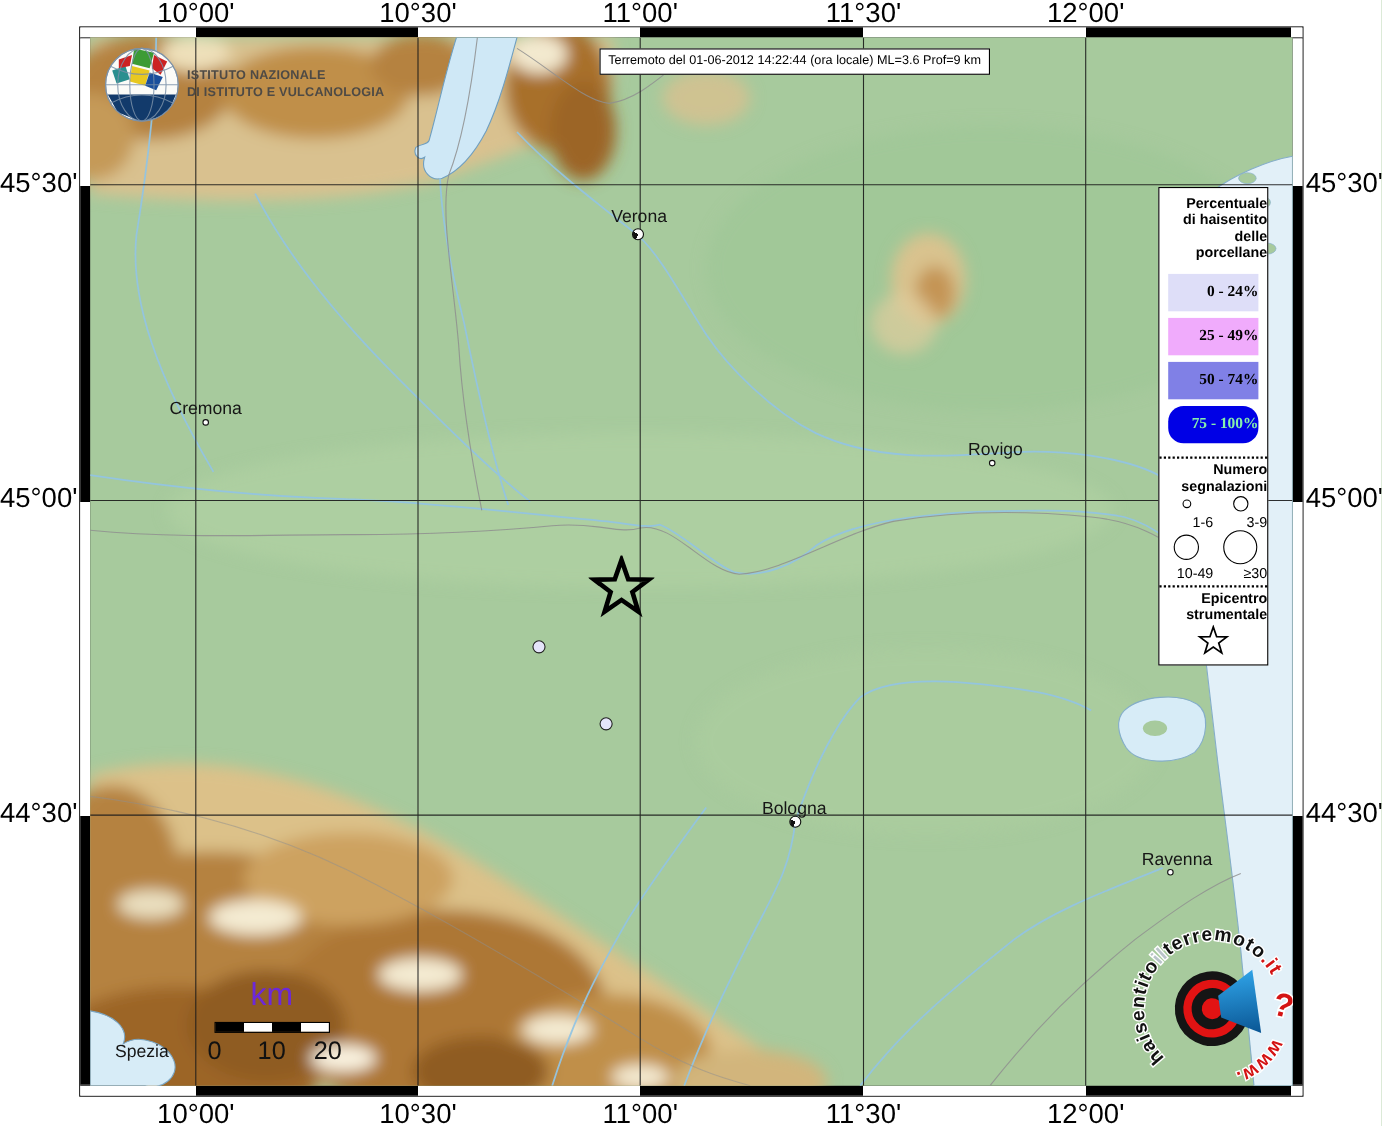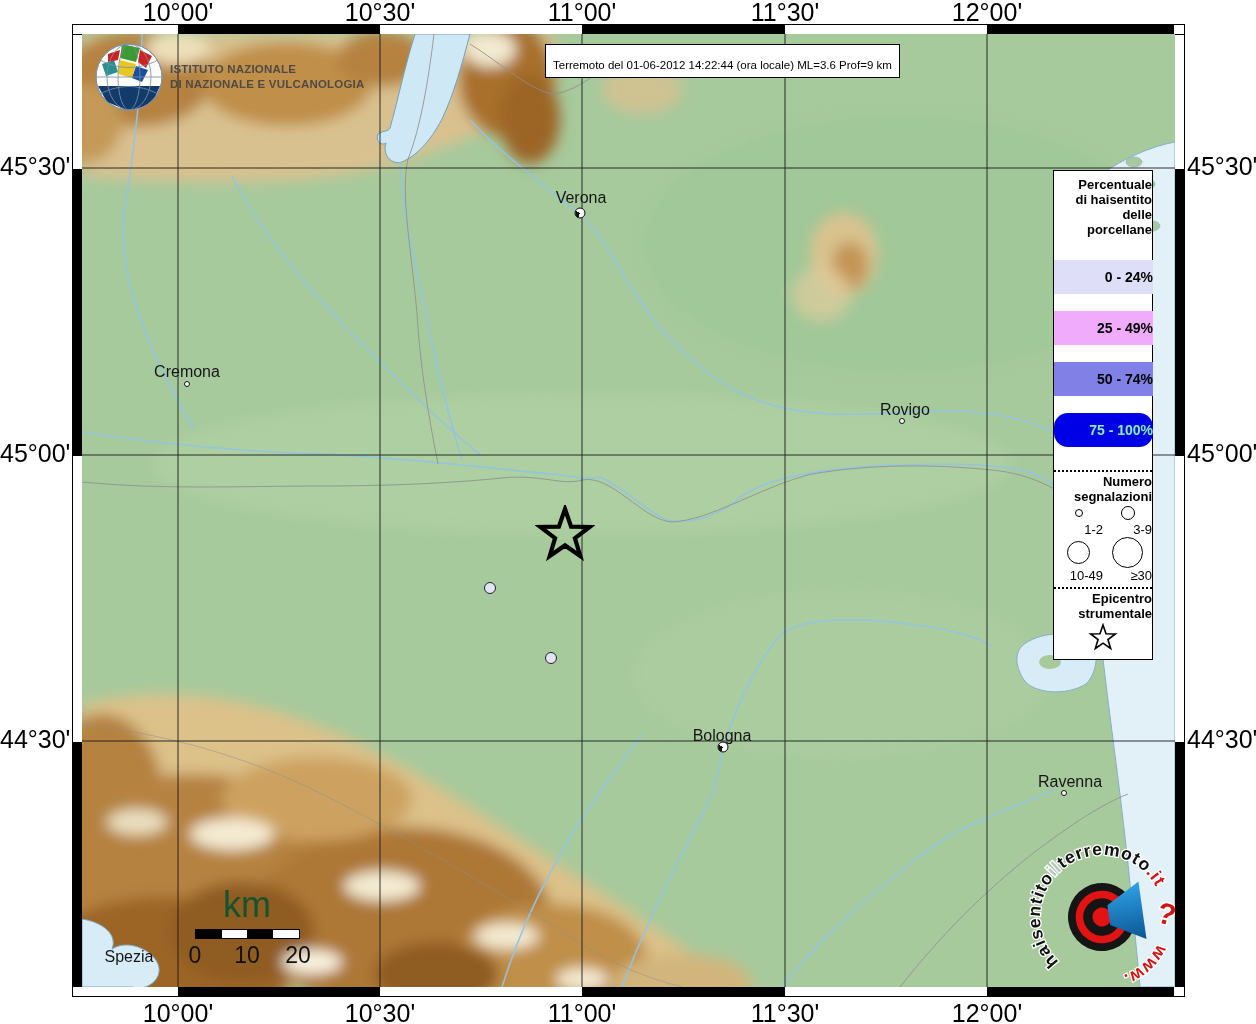--- a/index.html
+++ b/index.html
@@ -27,36 +27,36 @@
   #terrain{position:absolute;left:0;top:0;}
   .city-label{position:absolute;transform:translate(-50%,-50%);font-size:16px;color:#161616;white-space:nowrap;}
   .marker-major{position:absolute;width:11px;height:11px;border-radius:50%;border:1.4px solid #111;box-sizing:border-box;
     background:conic-gradient(from 200deg,#111 0 100deg,#fcfcfc 100deg 360deg);transform:translate(-50%,-50%);}
   .marker-small{position:absolute;width:6px;height:6px;border-radius:50%;border:1.3px solid #111;box-sizing:border-box;
     background:#fff;transform:translate(-50%,-50%);}
   .report{position:absolute;border-radius:50%;border:1.3px solid #222;box-sizing:border-box;transform:translate(-50%,-50%);}
   #epicenter-star{position:absolute;width:60px;height:60px;transform:translate(-50%,-50%);}
   
   #info-box{position:absolute;left:463px;top:10px;background:#fff;border:1px solid #000;
-    padding:13px 7px 4px 7px;font-size:11.5px;line-height:15.3px;white-space:nowrap;}
+    padding:3px 7px 4px 7px;font-size:11.5px;line-height:15.3px;white-space:nowrap;}
   
   #legend{position:absolute;left:971px;top:136px;width:100px;background:#fff;border:1.4px solid #000;
     box-sizing:border-box;text-align:right;}
   .legend-title{font-weight:bold;font-size:13px;line-height:15px;}
   #legend-title-block{padding-top:6px;}
   #legend-classes{padding:6px 0 2px 0;}
-  .swatch{width:99px;height:34px;margin:17px auto;font-size:14px;font-weight:bold;line-height:34px;}
+  .swatch{width:82px;height:34px;margin:6px auto;font-size:14px;font-weight:bold;line-height:34px;font-family:Liberation Serif, serif;}
   .dotline{border-top:2px dotted #000;margin:4px 0 2px 0;}
   .sig-row{display:flex;justify-content:space-around;align-items:center;}
   .sig-cell{display:flex;align-items:center;justify-content:center;min-height:18px;flex:1;}
   .sig-circle{display:inline-block;border-radius:50%;border:1.6px solid #000;background:#fff;box-sizing:border-box;}
   .sig-label{flex:1;font-size:13px;line-height:15px;}
   #epicentro-star-svg{margin:2px auto 6px auto;display:block;}
   
-  #sb-title{position:absolute;font-size:36px;transform:translate(-50%,-50%);color:#14532d;}
+  #sb-title{position:absolute;font-size:29px;transform:translate(-50%,-50%);color:#6d28d9;}
   #sb-bar{position:absolute;border:1px solid #000;box-sizing:content-box;
     background:linear-gradient(to right,#000 0 25%,#fff 25% 50%,#000 50% 75%,#fff 75%);}
   .sb-num{position:absolute;top:908px;font-size:23px;transform:translateX(-50%);color:#111;}
   
   #ingv{position:absolute;left:12px;top:8px;display:flex;align-items:center;}
   #ingv-text{margin-left:6px;font-size:11.5px;font-weight:bold;color:#4e4a45;line-height:15px;letter-spacing:.2px;}
   
   #site-logo{position:absolute;left:930px;top:793px;}
 </style>
 </head>
@@ -217,21 +217,21 @@
       <div id="signal-grid">
           <div class="sig-row">
             <div class="sig-cell">
               <div class="sig-circle" style="height: 8px; width: 8px;"></div>
             </div>
             <div class="sig-cell">
               <div class="sig-circle" style="height: 14px; width: 14px;"></div>
             </div>
           </div>
           <div class="sig-row">
-            <div class="sig-label">1-2</div>
+            <div class="sig-label">1-6</div>
             <div class="sig-label">3-9</div>
           </div>
           <div class="sig-row">
             <div class="sig-cell">
               <div class="sig-circle" style="height: 23px; width: 23px;"></div>
             </div>
             <div class="sig-cell">
               <div class="sig-circle" style="height: 31px; width: 31px;"></div>
             </div>
           </div>
@@ -270,21 +270,21 @@
         </g>
         <g fill="none" stroke="#7a90a8" stroke-width="1" opacity="0.85">
           <ellipse cx="35" cy="35" rx="11" ry="33"></ellipse>
           <ellipse cx="35" cy="35" rx="22" ry="33"></ellipse>
           <ellipse cx="35" cy="35" rx="33" ry="33"></ellipse>
           <path d="M2,35 H68 M6,18 C25,28 45,28 64,18 M6,52 C25,42 45,42 64,52"></path>
         </g>
       </svg>
       <div id="ingv-text">
         <div>ISTITUTO NAZIONALE</div>
-        <div>DI NAZIONALE E VULCANOLOGIA</div>
+        <div>DI ISTITUTO E VULCANOLOGIA</div>
       </div>
     </div>
 
     <svg id="site-logo" width="180" height="180" viewBox="0 0 180 180">
       <defs>
         <path id="ringPath" d="M41.1,128.2 A62,62 0 0 1 138.9,51.8 A62,62 0 0 1 41.1,128.2"></path>
       </defs>
       <g transform="rotate(-8 90 90)">
         <circle cx="90" cy="90" r="34" fill="#151515"></circle>
         <circle cx="90" cy="90" r="22.5" fill="none" stroke="#e21313" stroke-width="7.5"></circle>

